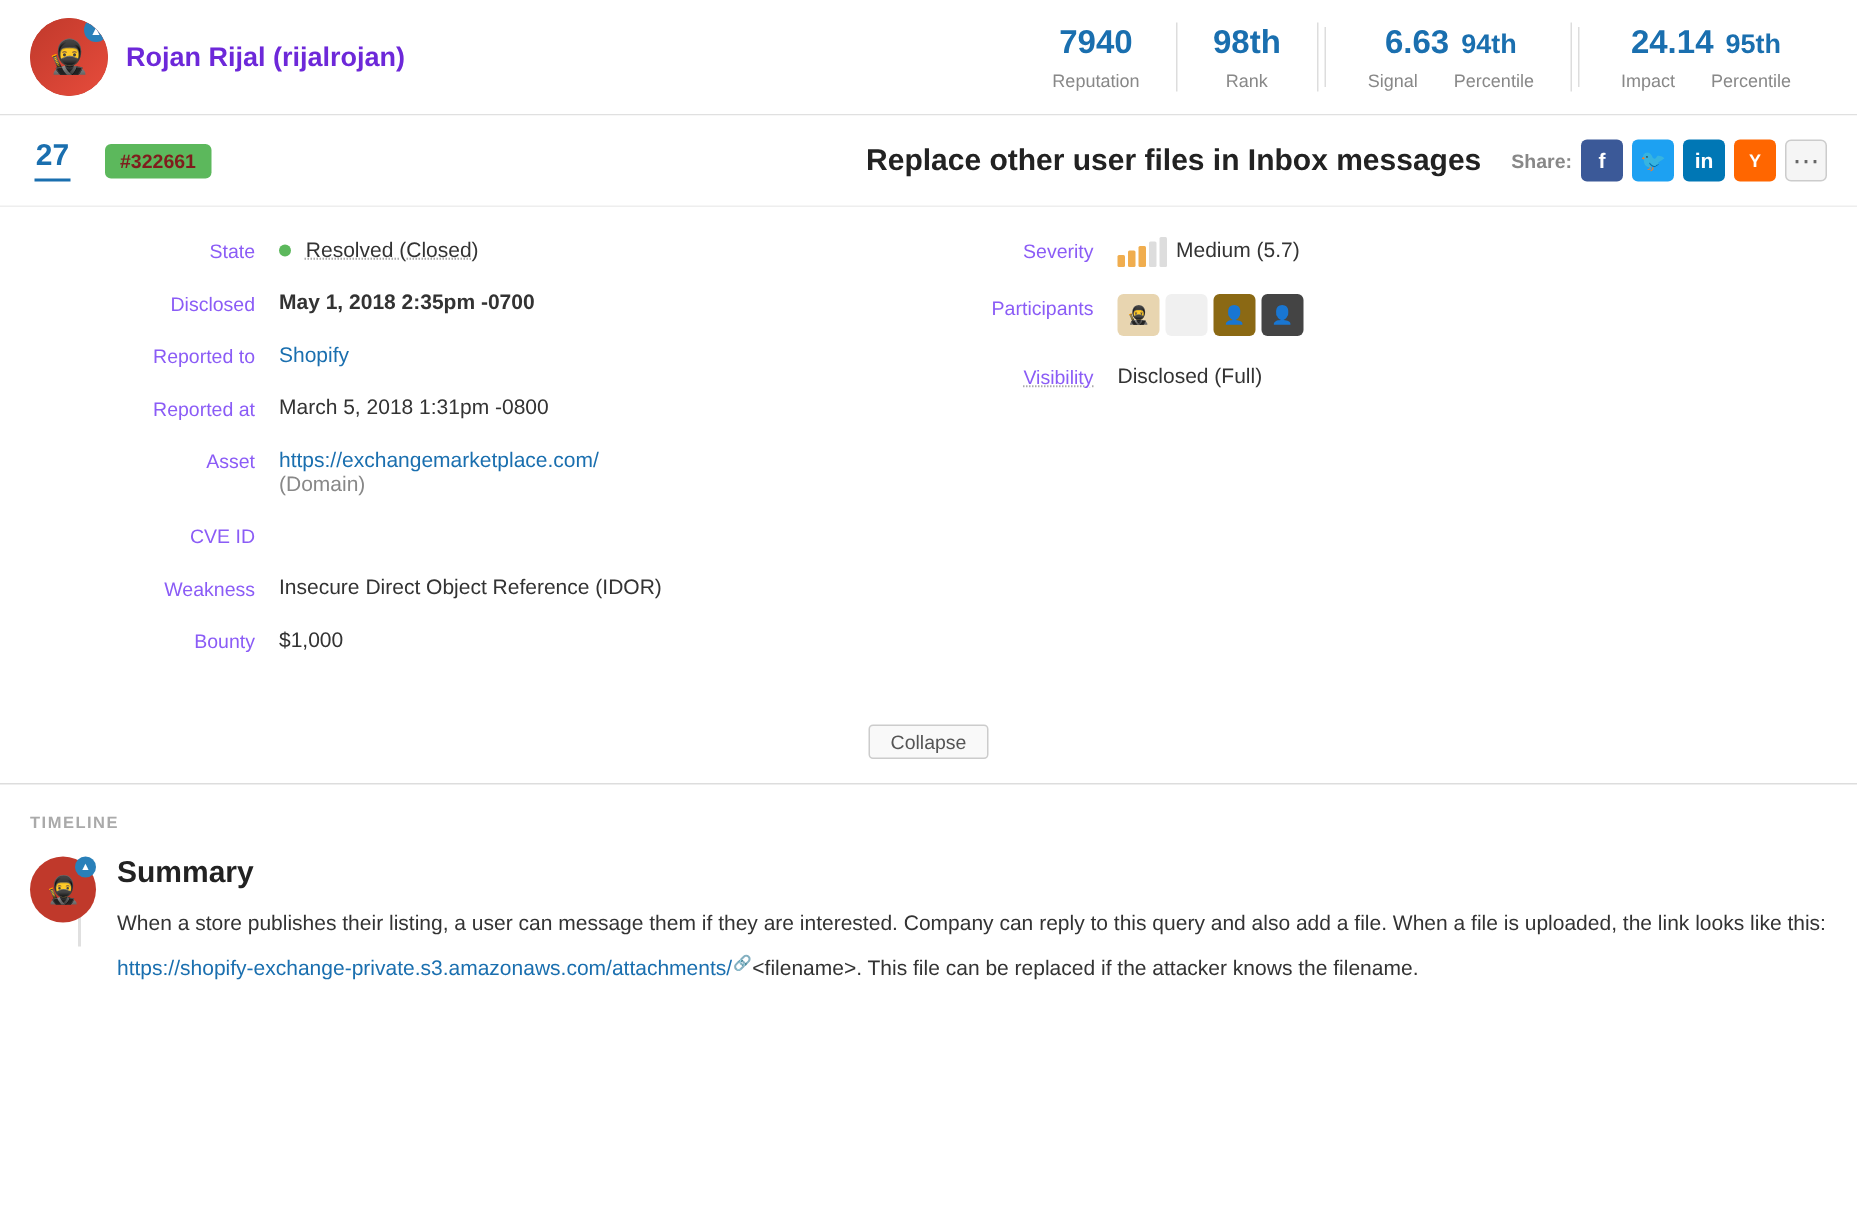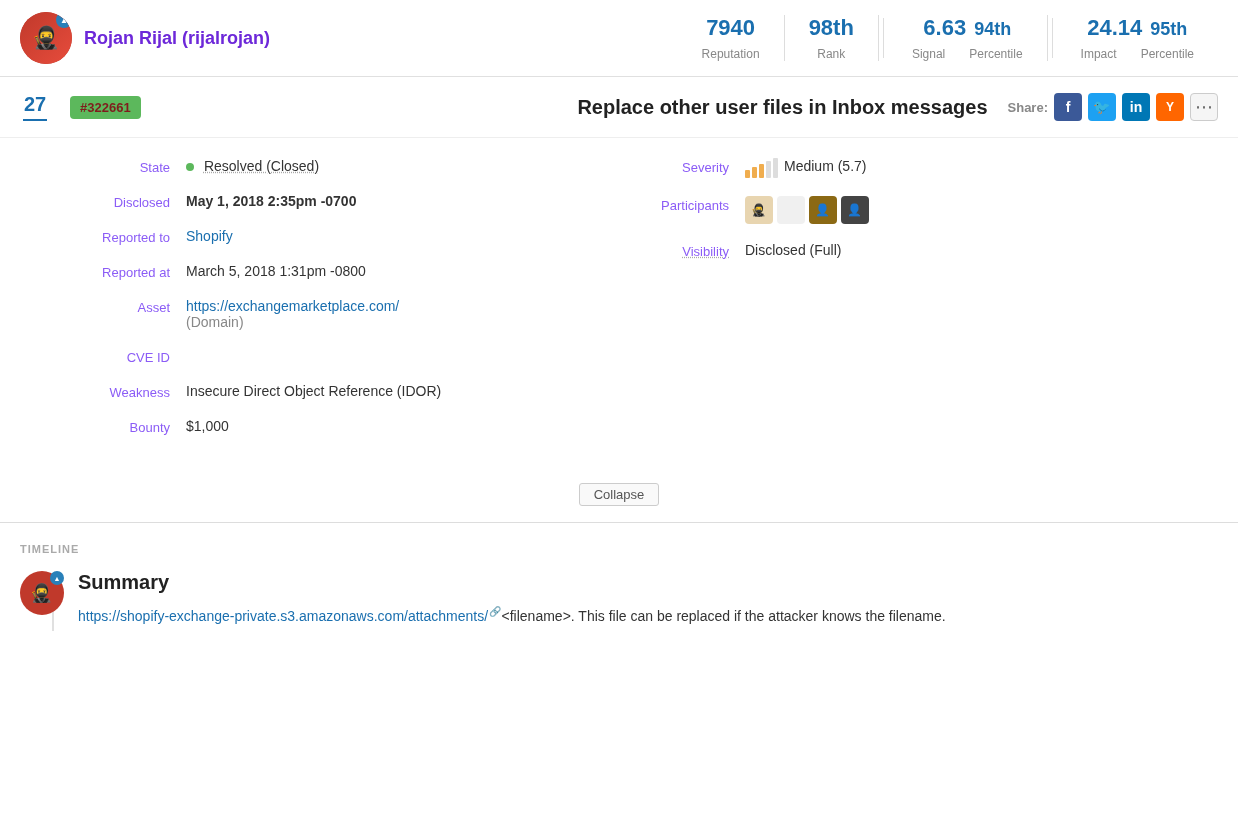--- a/index.html
+++ b/index.html
@@ -518,19 +518,20 @@
     <div style="display:flex;flex-direction:column;align-items:center;">
       <div class="timeline-avatar">
         🥷
         <div class="timeline-avatar-badge">▲</div>
       </div>
       <div class="timeline-line"></div>
     </div>
     <div class="timeline-content">
       <div class="timeline-summary-title">Summary</div>
       <div class="timeline-body">
+        <p>When a store publishes their listing, a user can message them if they are interested. Company can reply to this query and also add a file. When a file is uploaded, the link looks like this:</p>
         <p style="margin-top:8px;">
           <a href="#">https://shopify-exchange-private.s3.amazonaws.com/attachments/</a><span class="external-link-icon">🔗</span><span>&lt;filename&gt;. This file can be replaced if the attacker knows the filename.</span>
         </p>
       </div>
     </div>
   </div>
 </div>
 
 </body></html>

